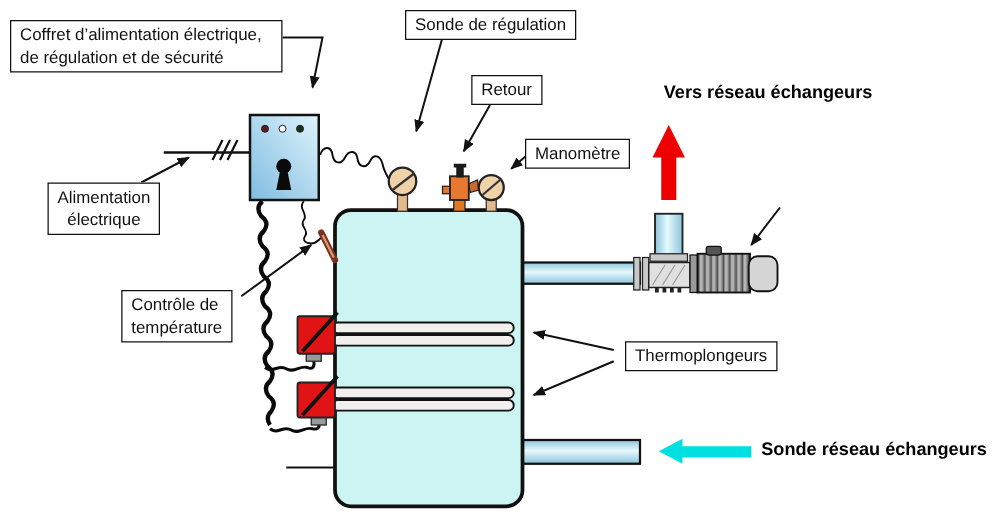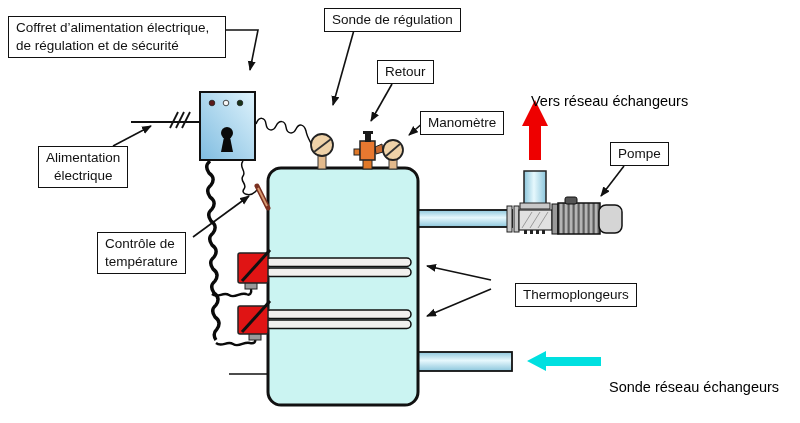--- a/index.html
+++ b/index.html
@@ -7,22 +7,22 @@
     position:relative;width:800px;height:423px;background:#ffffff;overflow:hidden;
     font-family:"Liberation Sans", sans-serif;color:#111;
   }
   #drawing{position:absolute;left:0;top:0;}
   .lbl{
     position:absolute;background:#fff;border:1.5px solid #111;
     padding:2px 7px;font-size:13.5px;line-height:1.32;white-space:pre-line;
     color:#111;z-index:5;
   }
   .flow{
-    position:absolute;font-size:14.5px;font-weight:normal;color:#000;
-    white-space:nowrap;z-index:5;margin-top:27px;
+    position:absolute;font-size:14.5px;font-weight:bold;color:#000;
+    white-space:nowrap;z-index:5;
   }
 </style>
 </head>
 <body>
 
 <div id="canvas">
 
   <svg id="drawing" width="800" height="423" viewBox="0 0 800 423">
     <defs>
       <marker id="ah" markerWidth="12" markerHeight="10" refX="9" refY="4" orient="auto" markerUnits="userSpaceOnUse">
@@ -168,23 +168,22 @@
 
     <polygon points="529,160 529,126 522,126 535,100 548,126 541,126 541,160" fill="#ee0000"></polygon>
     <polygon points="527,361 546,351 546,357 601,357 601,366 546,366 546,371" fill="#00e0e0"></polygon>
   </svg>
 
   <div class="lbl" style="left:8px;top:16px;width:202px;">Coffret d’alimentation électrique,
 de régulation et de sécurité</div>
   <div class="lbl" style="left:324px;top:8px;">Sonde de régulation</div>
   <div class="lbl" style="left:377px;top:60px;">Retour</div>
   <div class="lbl" style="left:420px;top:111px;">Manomètre</div>
-  <div class="lbl" style="left:610px;top:142px;">Pompe</div>
   <div class="lbl" style="left:38px;top:146px;text-align:center;">Alimentation
 électrique</div>
   <div class="lbl" style="left:97px;top:214px;margin-top:18px;">Contrôle de
 température</div>
-  <div class="lbl" style="left:515px;top:273px;margin-top:10px;">Thermoplongeurs</div>
+  <div class="lbl" style="left:500px;top:273px;">Thermoplongeurs</div>
 
   <div class="flow" style="left:531px;top:66px;">Vers réseau échangeurs</div>
   <div class="flow" style="left:609px;top:352px;">Sonde réseau échangeurs</div>
 
 </div>
 
 </body></html>

